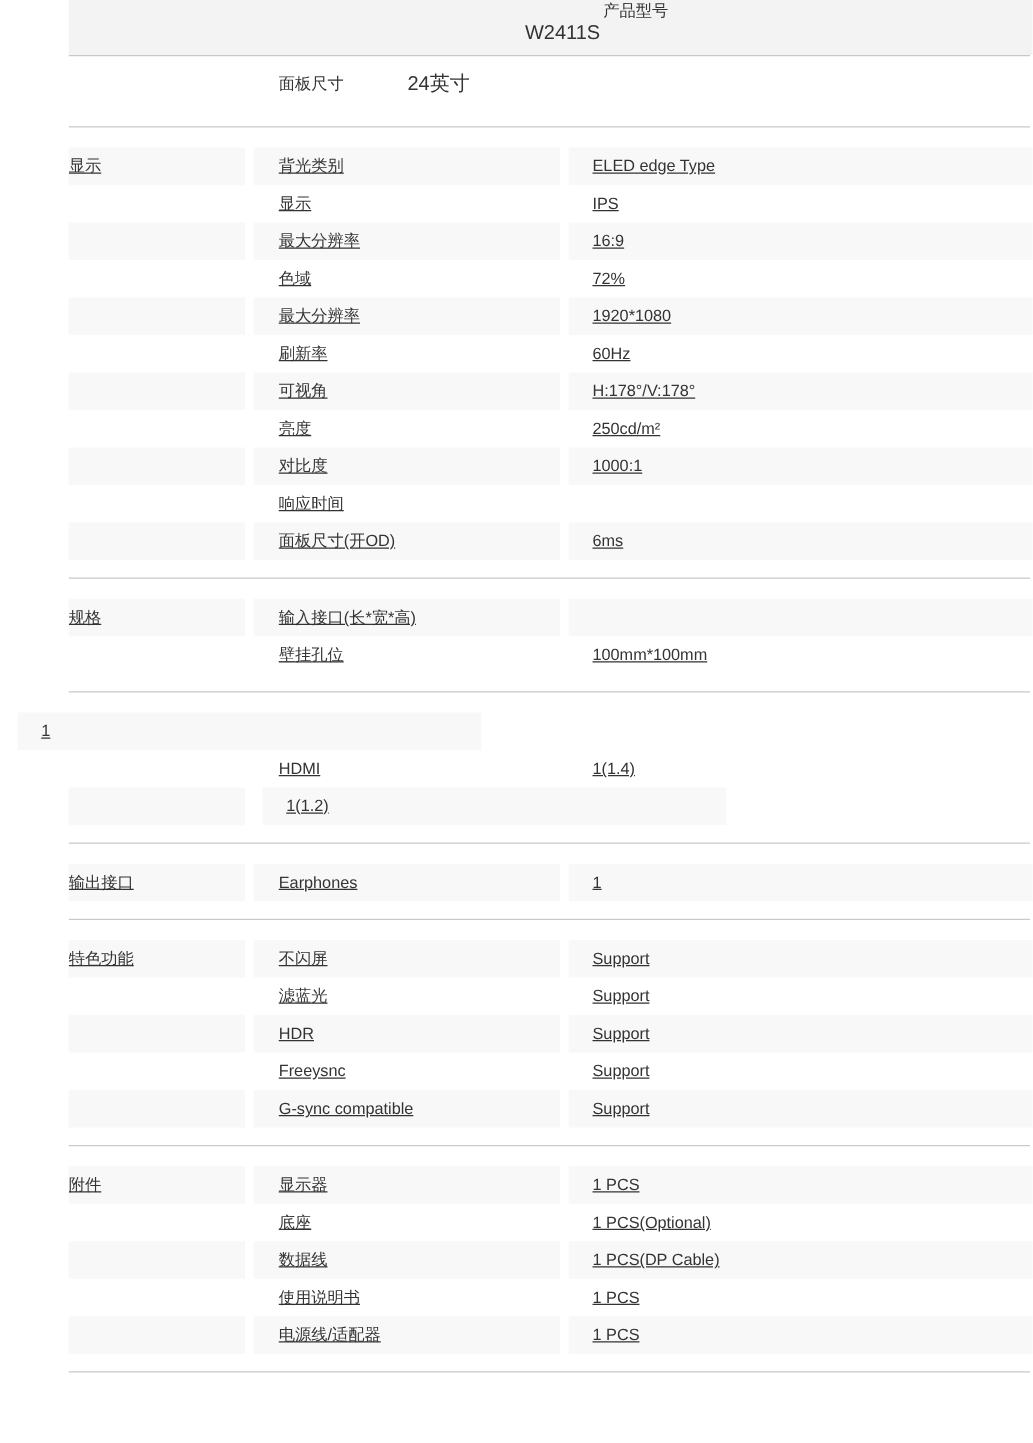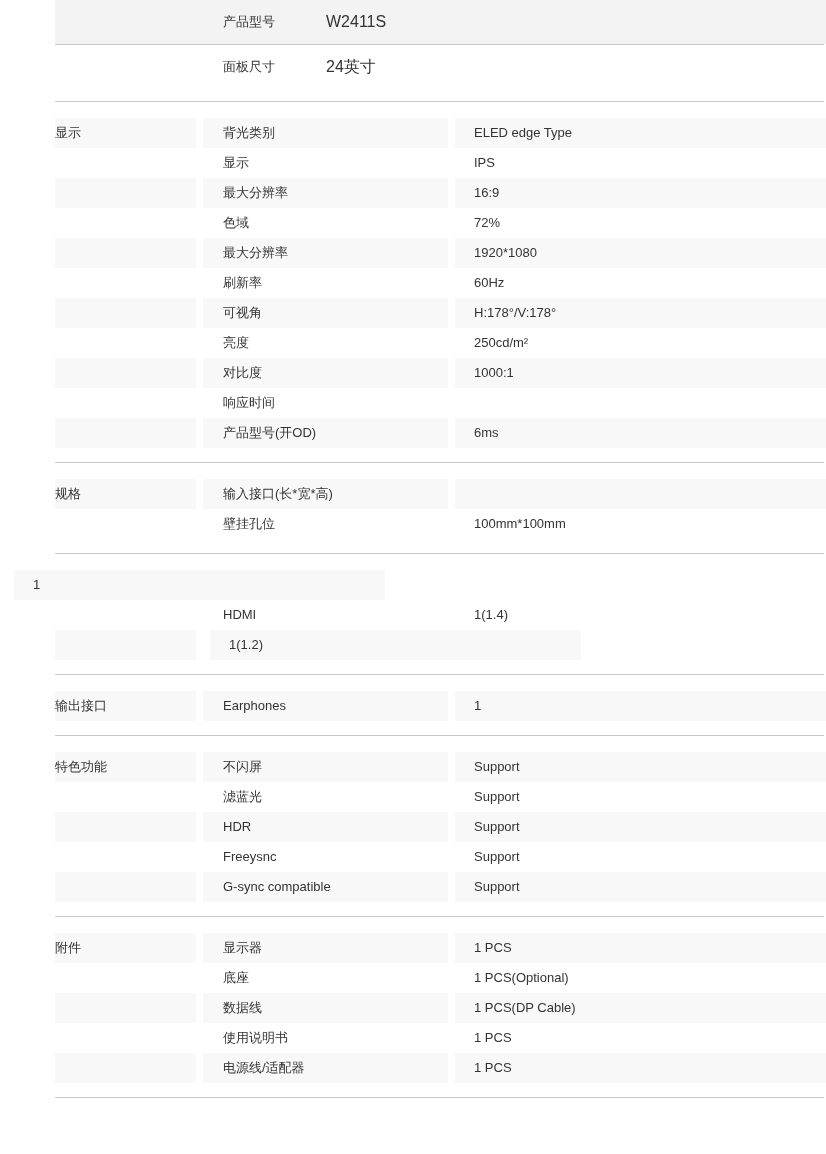--- a/index.html
+++ b/index.html
@@ -18,20 +18,21 @@
   .spec-sheet {
     position: relative;
     width: 826px;
   }
 
   
   .spec-row {
     display: flex;
     height: 30px;
     box-sizing: border-box;
+    text-decoration: underline;
   }
   .cell {
     box-sizing: border-box;
     height: 30px;
     line-height: 30px;
     font-size: 13px;
     color: #333333;
     white-space: nowrap;
     overflow: hidden;
   }
@@ -68,21 +69,21 @@
     align-items: center;
   }
   .lead-row .lead-band {
     margin-left: 55px;
     width: 771px;
     height: 44px;
     display: flex;
     align-items: center;
     box-sizing: border-box;
   }
-  .lead-row.tinted .lead-band { background: #f3f3f3; }
+  .lead-row.tinted .lead-band { background: #f3f3f3; flex-direction: column; }
   .lead-row .lead-label {
     width: 252px;           
     padding-left: 168px;
     box-sizing: border-box;
     font-size: 13px;
     color: #333333;
     white-space: nowrap;
   }
   .lead-row .lead-value {
     font-size: 16px;
@@ -197,21 +198,21 @@
         <div class="spec-row">
           <div class="cell col-group"></div>
           <div class="cell col-spacer-a"></div>
           <div class="cell col-label">响应时间</div>
           <div class="cell col-spacer-b"></div>
           <div class="cell col-value"></div>
         </div>
         <div class="spec-row shaded">
           <div class="cell col-group"></div>
           <div class="cell col-spacer-a"></div>
-          <div class="cell col-label">产品型号(开OD)</div>
+          <div class="cell col-label">面板尺寸(开OD)</div>
           <div class="cell col-spacer-b"></div>
           <div class="cell col-value">6ms</div>
         </div>
       </div>
       <div class="gap-14"></div>
       <div class="divider"></div>
       <div class="gap-16"></div>
       <div class="section-body">
         <div class="spec-row shaded">
           <div class="cell col-group">规格</div>

